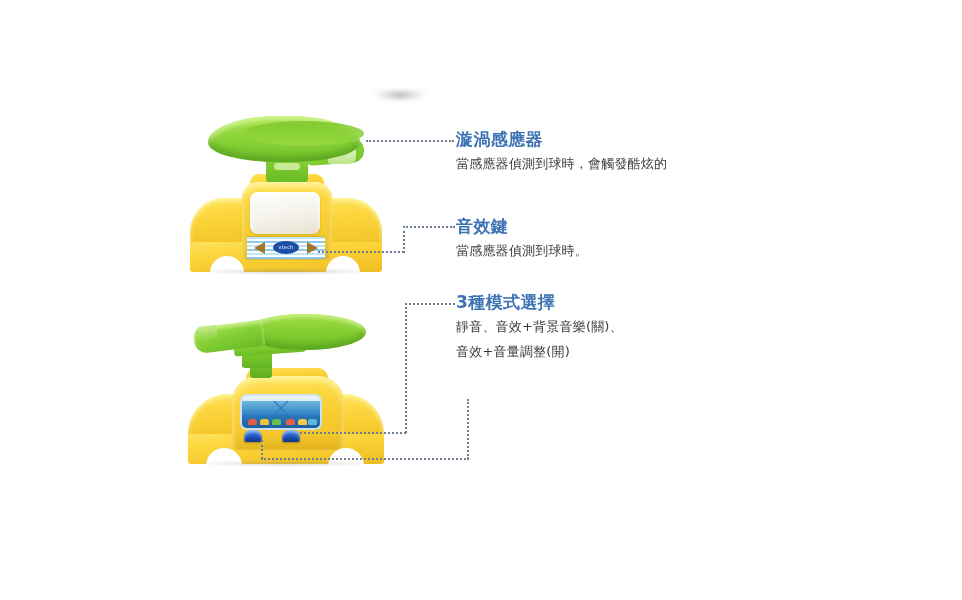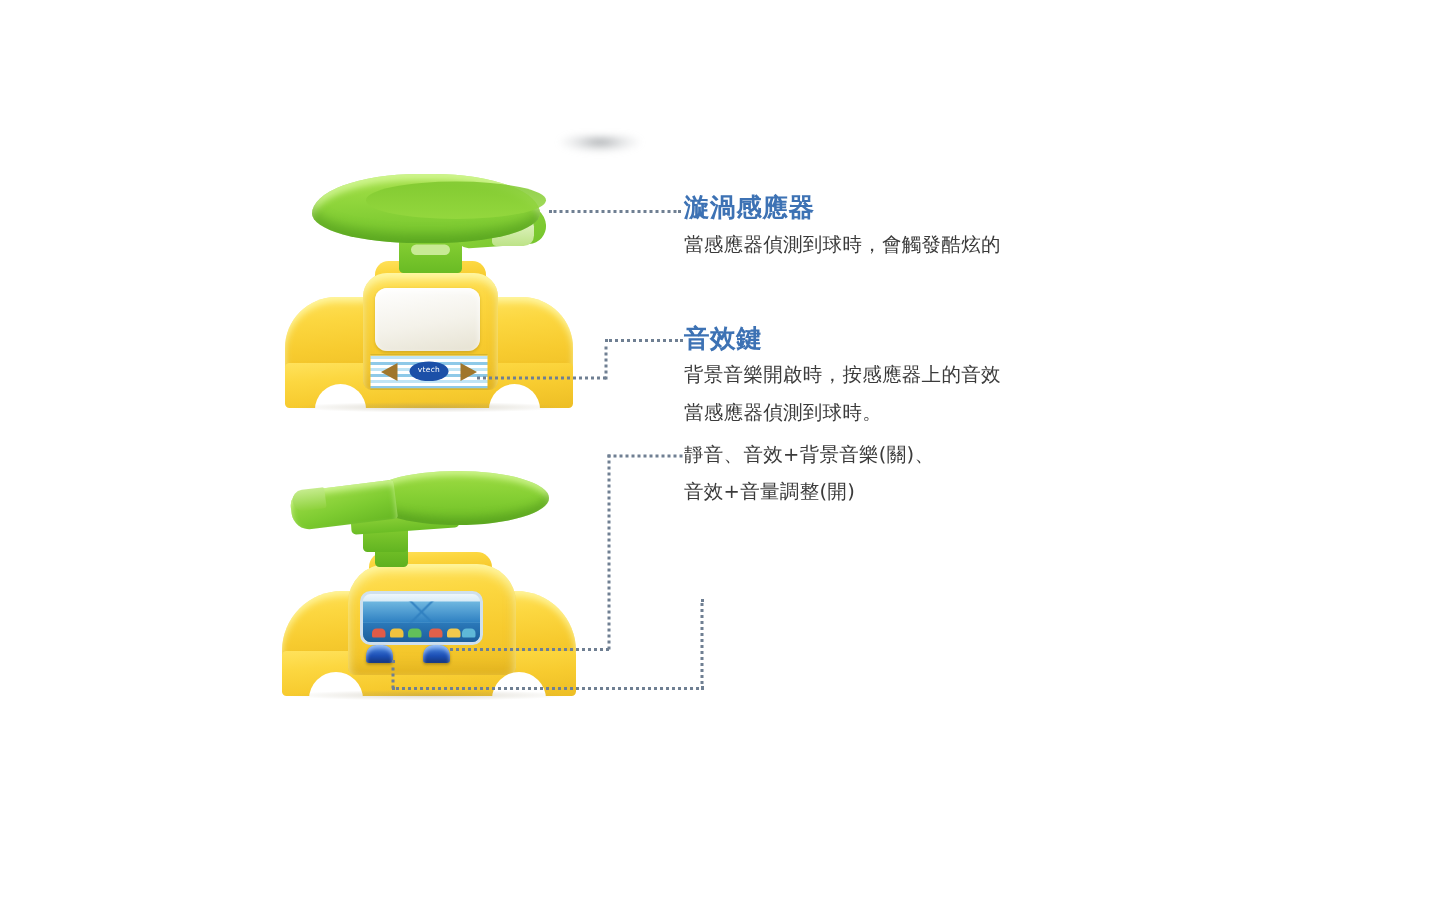--- a/index.html
+++ b/index.html
@@ -327,23 +327,23 @@
   <div class="lead-h" style="left:261px;top:458px;width:208px;"></div>
   <div class="lead-v" style="left:467px;top:399px;height:60px;"></div>
 
   <div class="callout" id="callout-1">
     <div class="c-head">漩渦感應器</div>
     <div class="c-body">當感應器偵測到球時，會觸發酷炫的</div>
   </div>
 
   <div class="callout" id="callout-2">
     <div class="c-head">音效鍵</div>
-    <div class="c-body">背景音樂開啟時，按感應器上的音效</div>
     <div class="c-body">當感應器偵測到球時。</div>
   </div>
 
   <div class="callout" id="callout-3">
+    <div class="c-head">3種模式選擇</div>
     <div class="c-body">靜音、音效+背景音樂(關)、</div>
     <div class="c-body">音效+音量調整(開)</div>
   </div>
 
 
 </div>
 
 </body></html>

